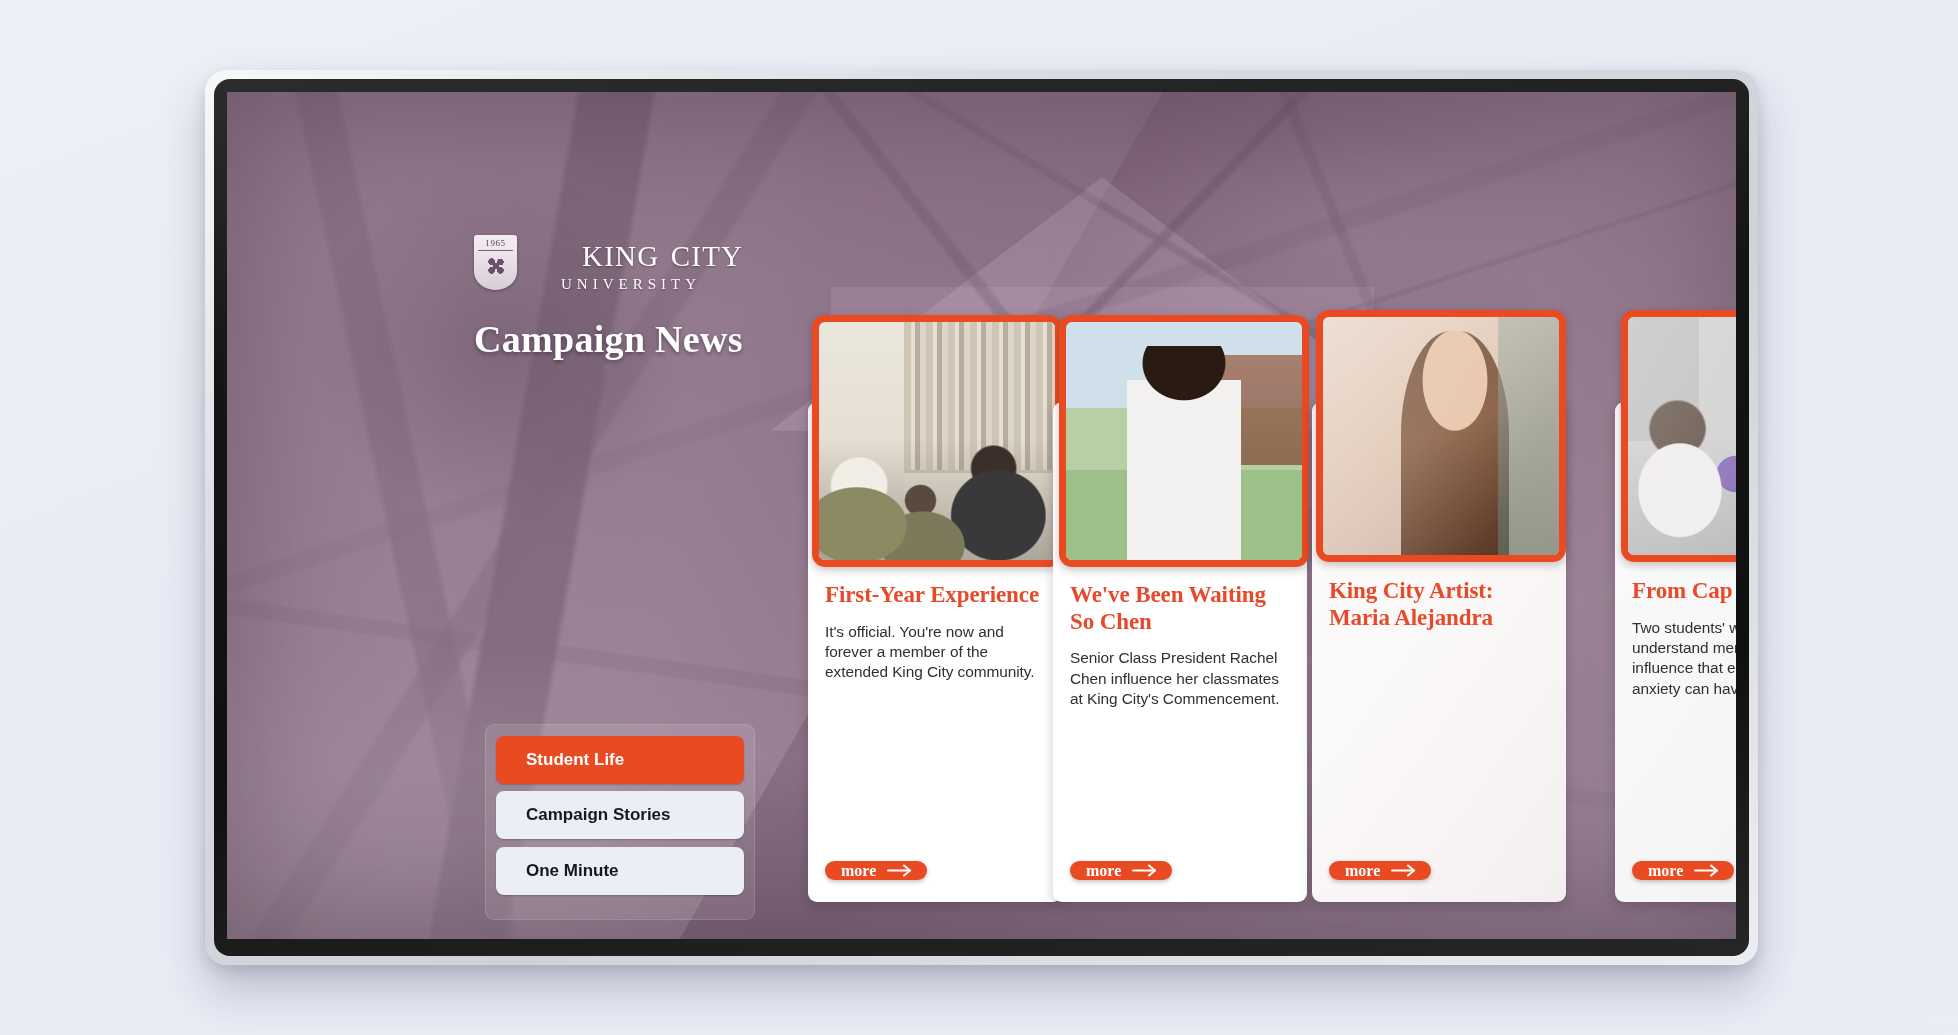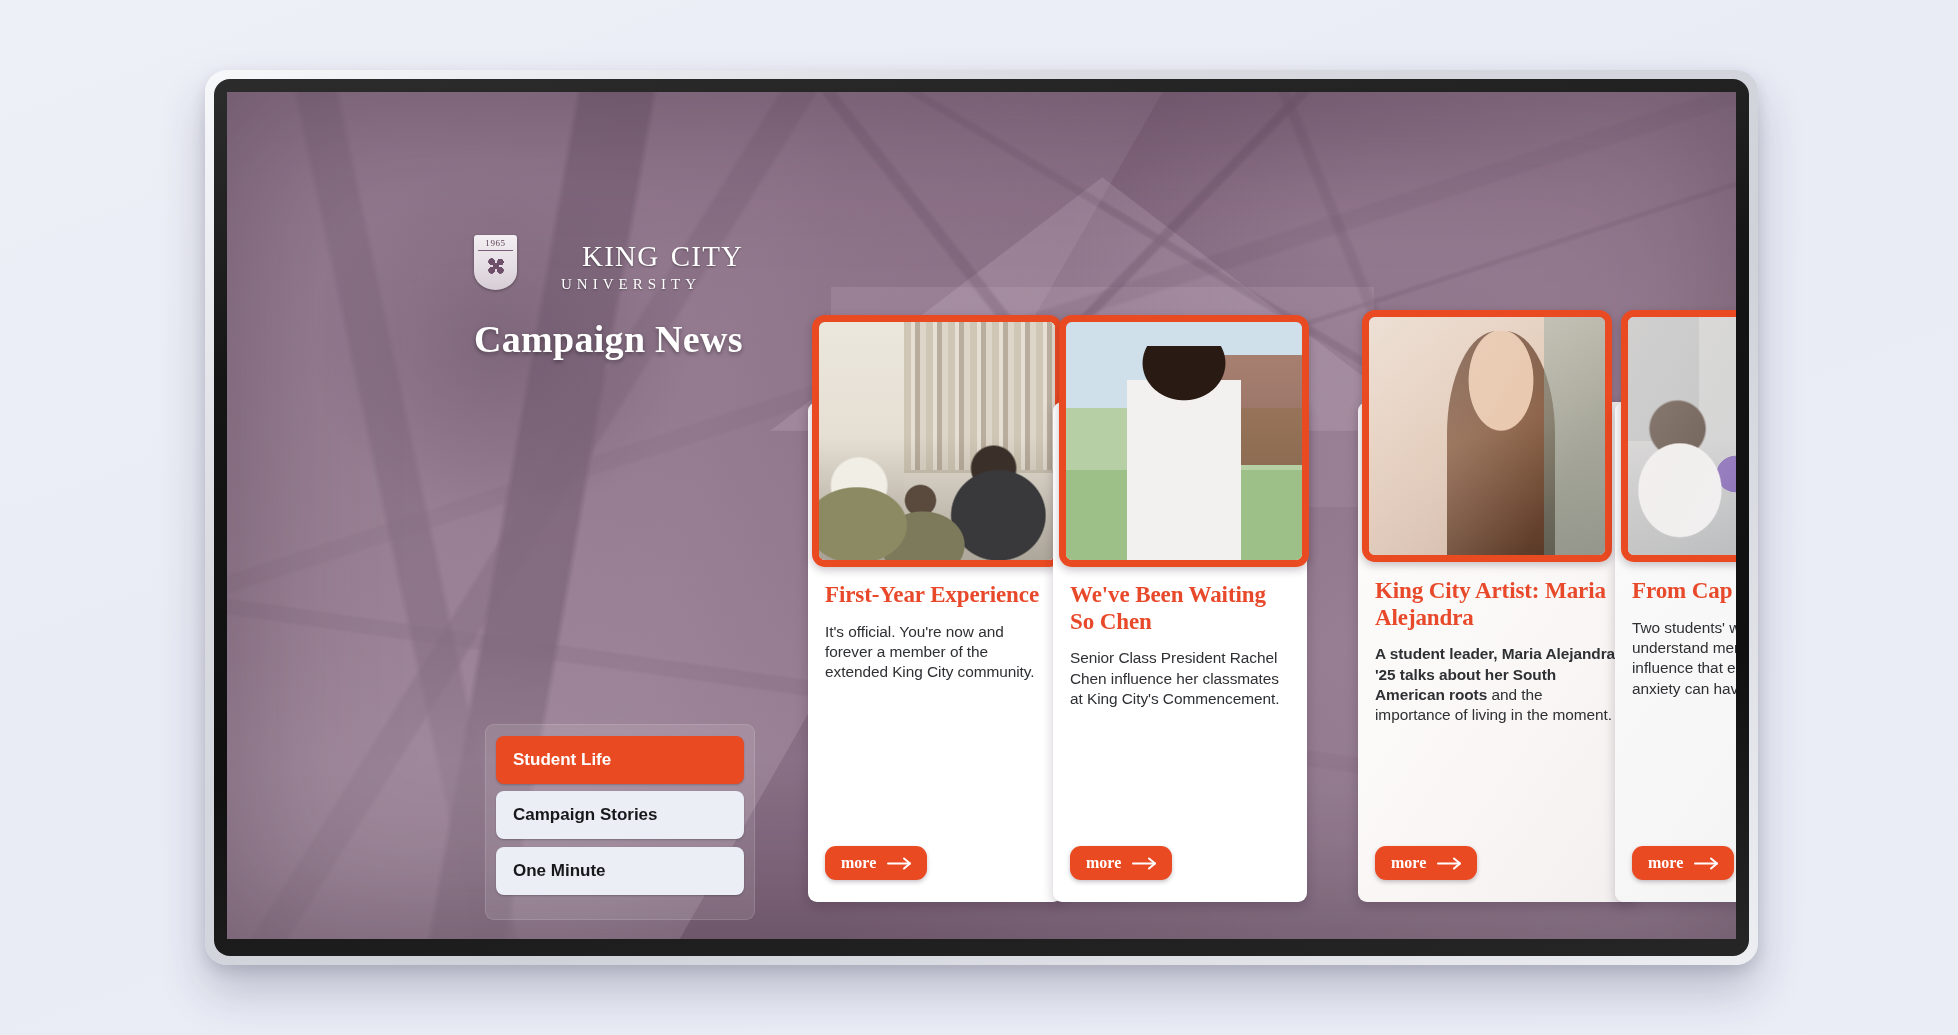--- a/index.html
+++ b/index.html
@@ -164,21 +164,21 @@
     width: 268px; height: 194px;
     background: rgba(255,255,255,.10);
     border: 1px solid rgba(255,255,255,.13);
     border-radius: 9px;
   }
   .nav-btn {
     position: absolute; left: 10px;
     width: 248px; height: 48px;
     border-radius: 8px;
     display: flex; align-items: center;
-    padding-left: 17px;
+    padding-left: 30px;
     box-sizing: border-box;
     font-size: 17px; font-weight: bold;
     box-shadow: 0 1px 2px rgba(0,0,0,.22);
   }
   .nav-btn.n0 { top: 11px; }
   .nav-btn.n1 { top: 66px; }
   .nav-btn.n2 { top: 122px; }
   .nav-btn.active { background: #ea4a22; color: #ffffff; }
   .nav-btn.idle   { background: #eceef5; color: #17181c; }
 
@@ -190,21 +190,21 @@
   }
   .card {
     position: absolute; top: 90px;
     width: 254px; height: 500px;
     background: #ffffff;
     border-radius: 9px;
     box-shadow: 0 4px 12px rgba(40,20,40,.22);
   }
   .card.c0 { left: 0px; margin-left: 36px; }
   .card.c1 { left: 281px; }
-  .card.c2 { left: 586px; background: linear-gradient(125deg,#fdfcfb 0%,#fbf9f7 45%,#f3efef 100%); padding-left: 25px; }
+  .card.c2 { left: 540px; background: linear-gradient(125deg,#fdfcfb 0%,#fbf9f7 45%,#f3efef 100%); }
   .card.c3 { left: 843px; background: linear-gradient(125deg,#fbfbfb 0%,#f7f6f6 60%,#f2f1f1 100%); }
 
   
   .card-img {
     position: absolute;
     left: 4px; top: -87px;
     width: 250px; height: 252px;
     border: 7px solid #ea4a22;
     border-radius: 13px;
     box-sizing: border-box;
@@ -319,21 +319,21 @@
     font-size: 15.4px;
     line-height: 1.32;
     margin: 0;
     letter-spacing: -.05px;
   }
   .card-text .em { font-weight: 600; }
 
   .more-btn {
     position: absolute;
     left: 17px; bottom: 22px;
-    height: 34px;
+    height: 19px;
     padding: 0 14px 0 16px;
     background: #ea4a22;
     border-radius: 11px;
     display: flex; align-items: center; gap: 11px;
     box-shadow: 0 2px 4px rgba(40,20,40,.26);
   }
   .more-label {
     color: #fff;
     font-family: "Liberation Serif", serif;
     font-weight: bold; font-size: 16px;
@@ -420,21 +420,20 @@
           </div>
         </div>
 
         <div class="card c2">
           <div class="card-img">
             <div class="photo ph-portrait"></div>
             <div class="photo-wash"></div>
           </div>
           <div class="card-body">
             <h3 class="card-title">King City Artist: Maria Alejandra</h3>
-            <p class="card-text"><span class="em">A student leader, Maria Alejandra '25 talks about her South American roots</span><span> and the importance of living in the moment.</span></p>
           </div>
           <div class="more-btn">
             <span class="more-label">more</span>
             <svg width="26" height="13" viewBox="0 0 26 13">
               <path d="M1 6.5 H23" stroke="#fff" stroke-width="2" fill="none" stroke-linecap="round"></path>
               <path d="M17 1.5 L23 6.5 L17 11.5" stroke="#fff" stroke-width="2" fill="none" stroke-linecap="round" stroke-linejoin="round"></path>
             </svg>
           </div>
         </div>
 

